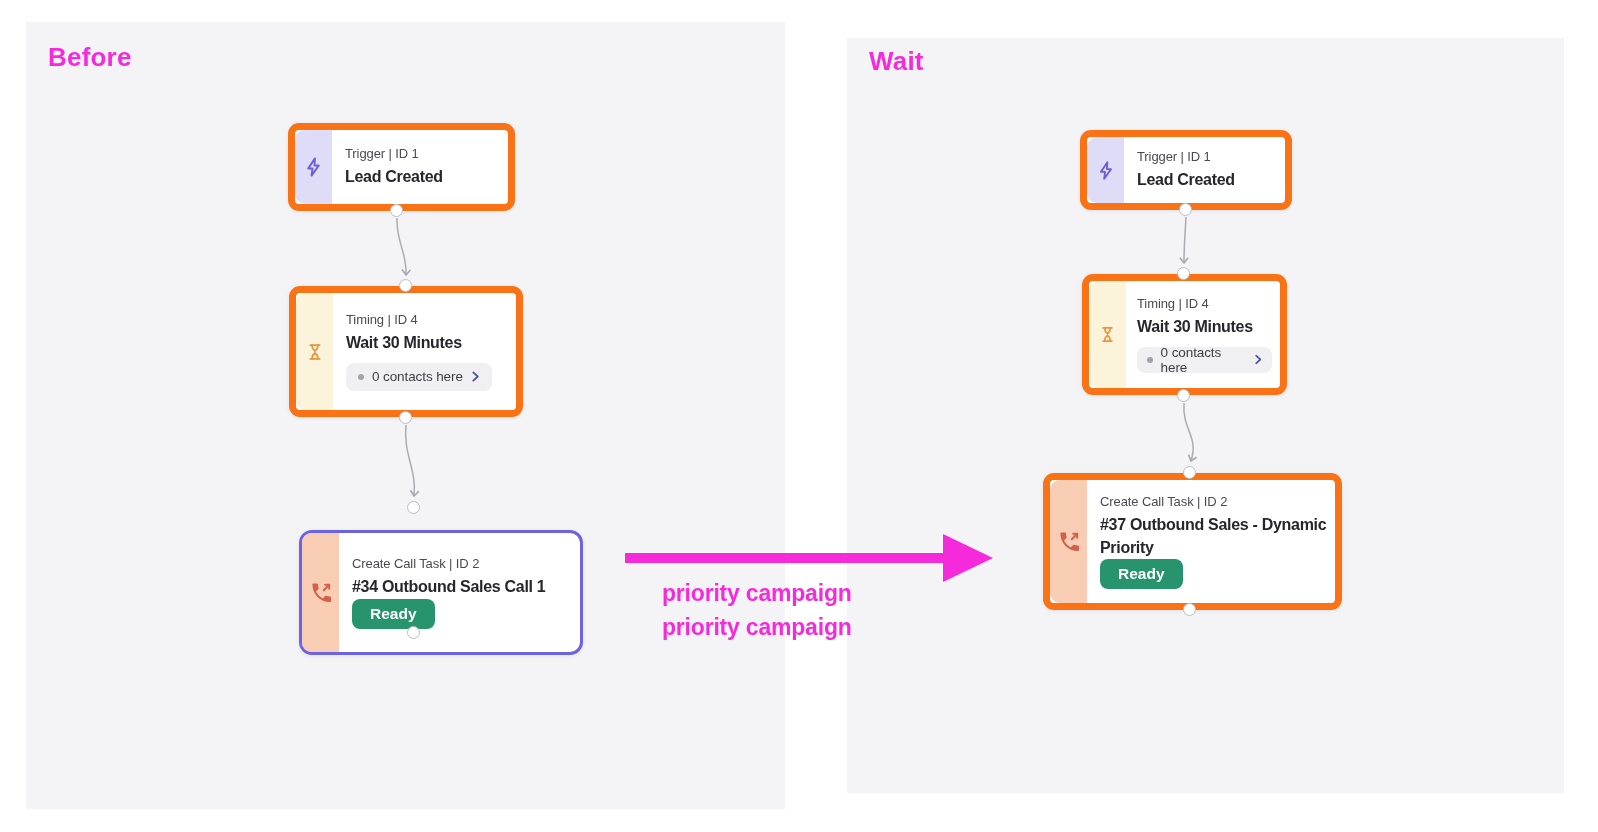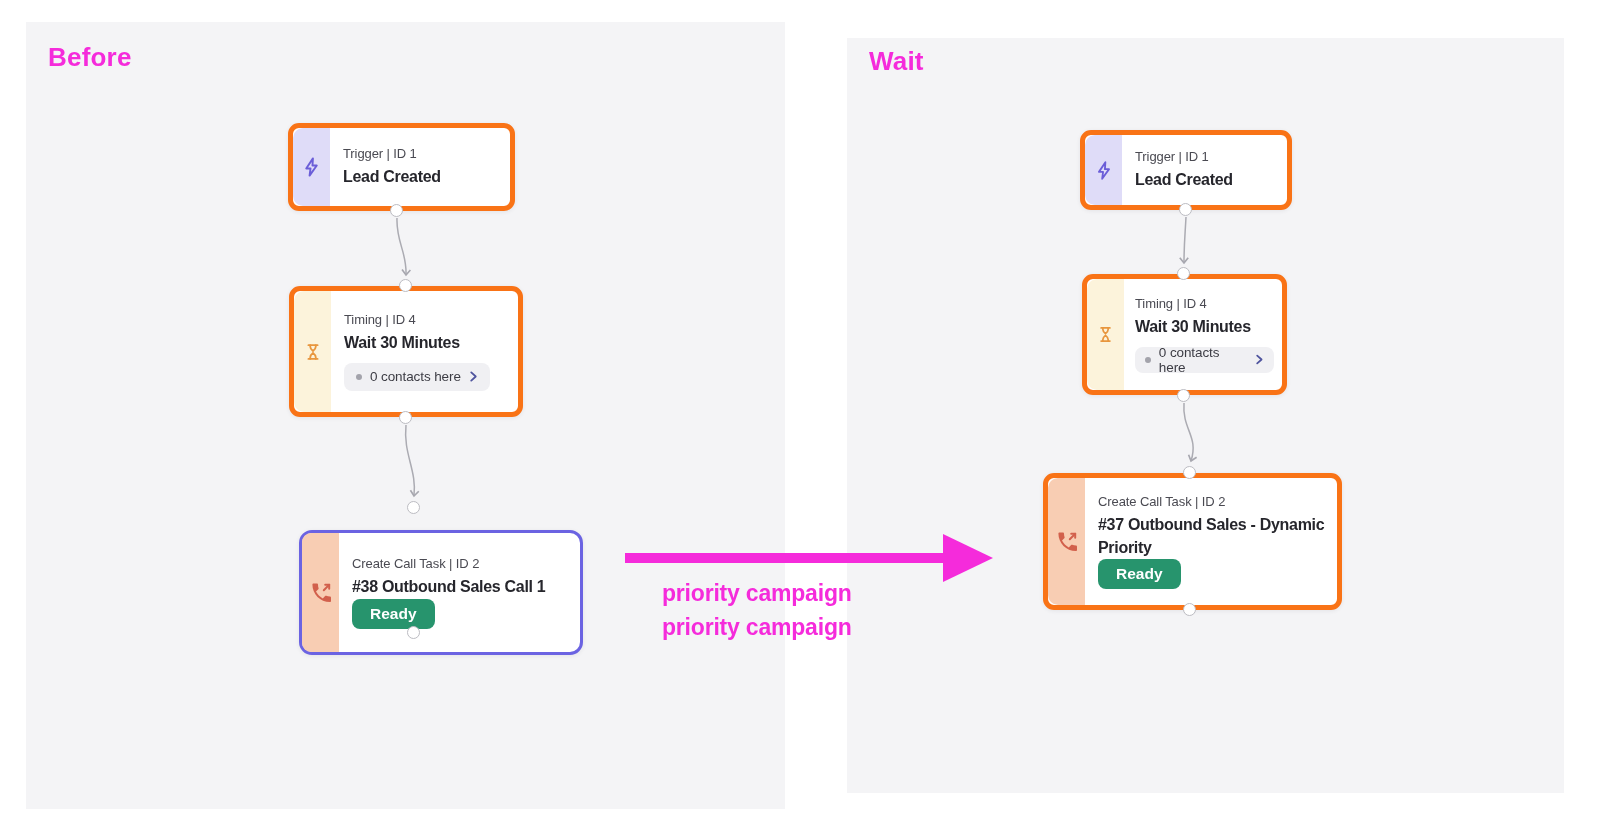--- a/index.html
+++ b/index.html
@@ -22,21 +22,21 @@
   }
   .panel{position:absolute;background:var(--panel-bg);}
   .panel-left{left:26px;top:22px;width:759px;height:787px;}
   .panel-right{left:847px;top:38px;width:717px;height:755px;}
   .panel-label{
     position:absolute;font-size:26px;font-weight:bold;color:var(--magenta);
     letter-spacing:0.2px;z-index:5;
   }
   .connector-svg{position:absolute;left:0;top:0;z-index:1;pointer-events:none;}
   .card{
-    position:absolute;display:flex;background:#ffffff;border:5px solid #f97316;
+    position:absolute;display:flex;background:#ffffff;border:7px solid #f97316;
     border-radius:11px;box-shadow:0 1px 4px rgba(40,40,60,0.08);z-index:2;
   }
   .card.selected{border:3px solid var(--selected-border);border-radius:13px;}
   .strip{flex:0 0 37px;border-radius:10px 0 0 10px;display:flex;align-items:center;justify-content:center;}
   .strip-trigger{background:var(--trigger-strip);color:var(--trigger-icon);}
   .strip-timing{background:var(--timing-strip);color:var(--timing-icon);}
   .strip-call{background:var(--call-strip);color:var(--call-icon);}
   .card-content{
     flex:1;display:flex;flex-direction:column;justify-content:center;
     padding:10px 8px 10px 13px;min-width:0;
@@ -124,21 +124,21 @@
     <div class="card selected" style="left:273px;top:508px;width:284px;height:125px">
       <div class="strip strip-call" style="border-radius:9px 0 0 9px">
         <svg class="icon-svg" width="24" height="24" viewBox="0 0 24 24">
           <path fill="currentColor" d="M7 10.6c1.5 2.9 3.9 5.3 6.8 6.8l2.3-2.3c.3-.3.7-.4 1.1-.3 1.2.4 2.4.6 3.7.6.6 0 1.1.5 1.1 1.1v3.4c0 .6-.5 1.1-1.1 1.1C11.2 21 3.4 13.2 3.4 3.5c0-.6.5-1.1 1.1-1.1h3.4c.6 0 1.1.5 1.1 1.1 0 1.3.2 2.5.6 3.7.1.4 0 .8-.3 1.1L7 10.6z"></path>
           <path d="M14.8 9.2 L20.2 3.8" fill="none" stroke="currentColor" stroke-width="2" stroke-linecap="round"></path>
           <path d="M16.2 3.8 H20.2 V7.8" fill="none" stroke="currentColor" stroke-width="2" stroke-linecap="round" stroke-linejoin="round"></path>
         </svg>
       </div>
       <div class="card-content">
         <div class="node-label">Create Call Task | ID 2</div>
-        <div class="node-title nowrap">#38 Outbound Sales Call 1</div>
+        <div class="node-title nowrap">#34 Outbound Sales Call 1</div>
         <div class="badge-ready">Ready</div>
       </div>
     </div>
 
     <div class="node-circle" style="left:364px;top:182px"></div>
     <div class="node-circle" style="left:373px;top:257px"></div>
     <div class="node-circle" style="left:373px;top:389px"></div>
     <div class="node-circle" style="left:381px;top:479px"></div>
     <div class="node-circle" style="left:381px;top:604px"></div>
   </div>

